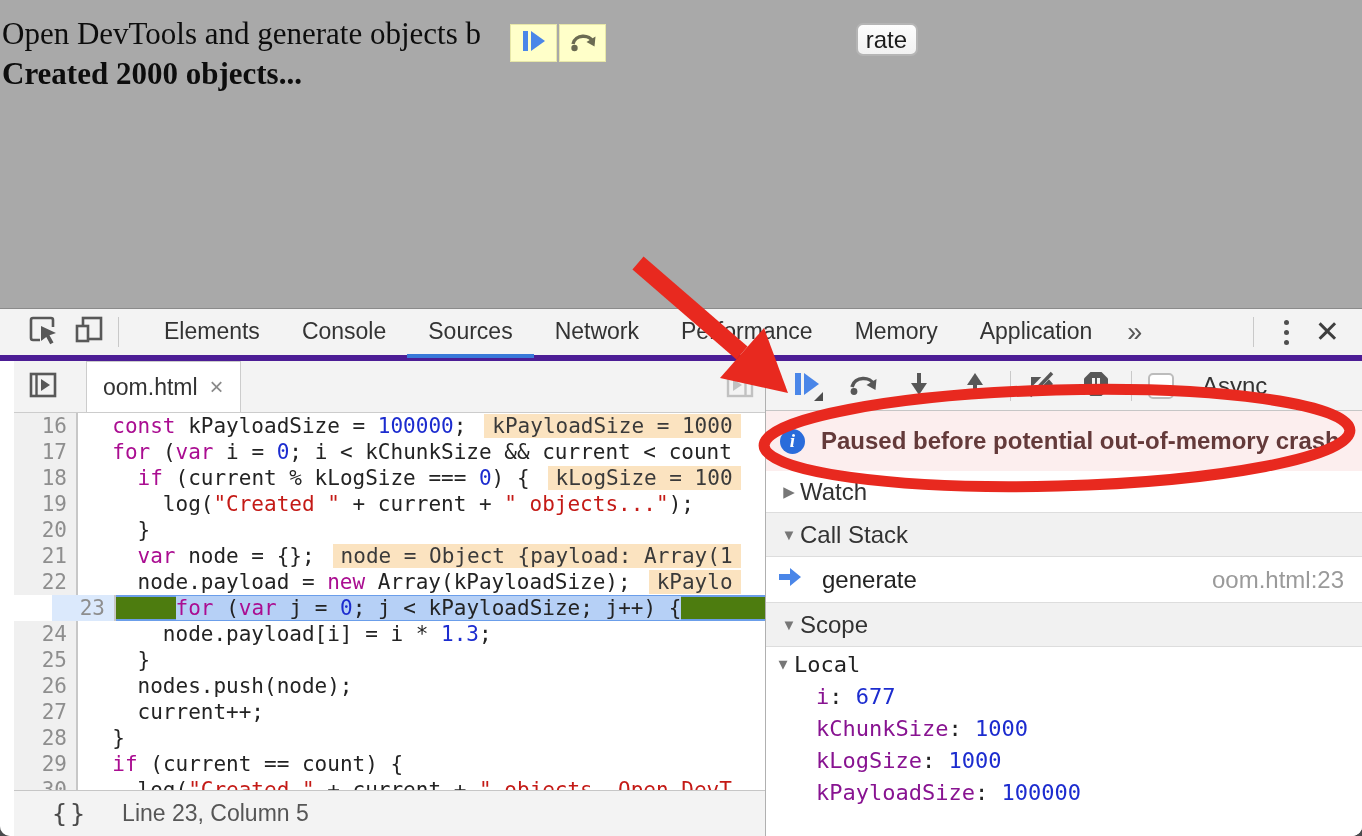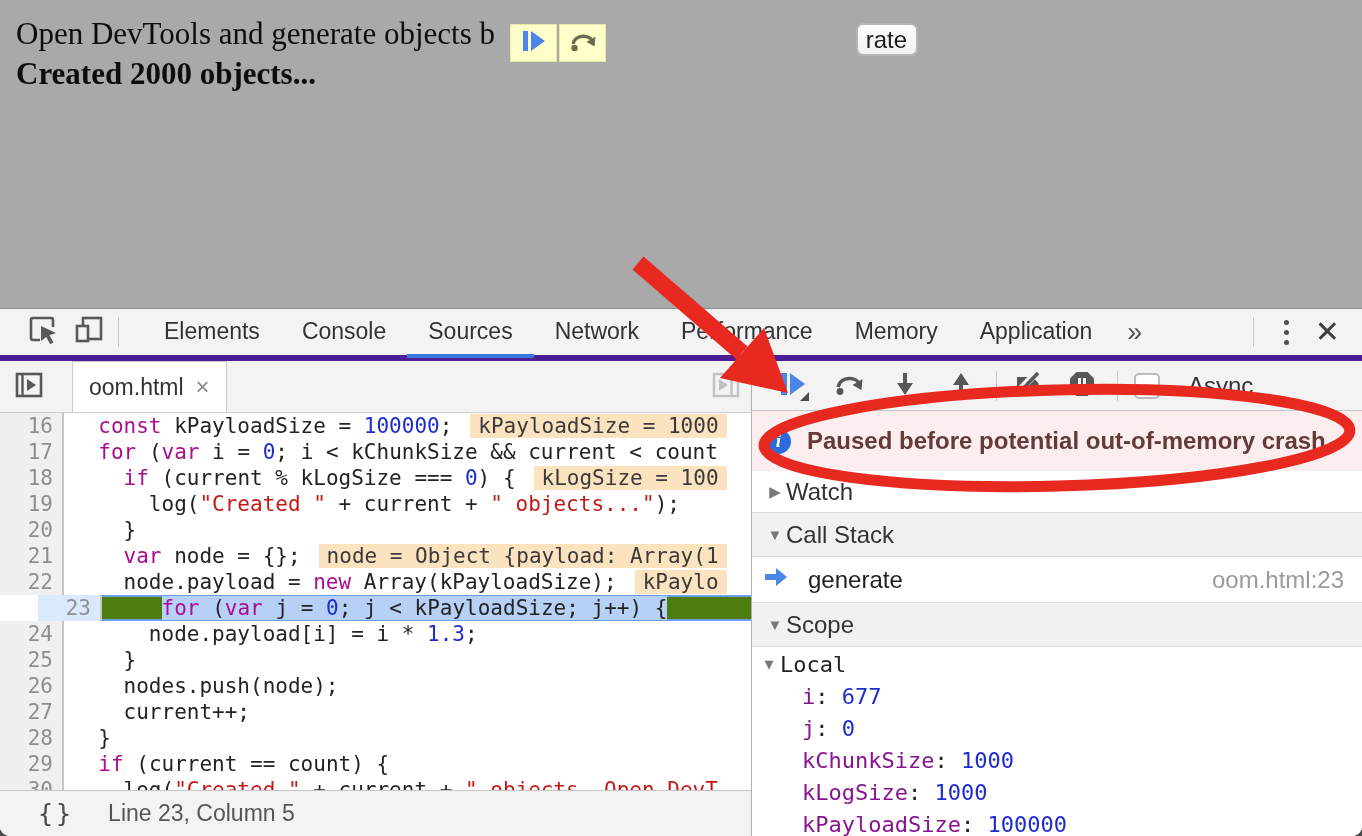--- a/index.html
+++ b/index.html
@@ -1,21 +1,21 @@
 <!DOCTYPE html>
 <html><head>
 <meta charset="utf-8">
 <style>
   html,body{margin:0;padding:0;background:#4a4a4c;}
   .screen{position:relative;width:1362px;height:836px;overflow:hidden;
     font-family:"Liberation Sans",sans-serif;background:#a9a9a9;border-radius:0 0 10px 10px;}
 
   
   .webpage{position:absolute;left:0;top:0;width:1362px;height:308px;background:#a9a9a9;}
-  .page-line{position:absolute;left:16px;color:#0d0d0d;font-family:"Liberation Serif",serif;font-size:31px;white-space:pre;}
+  .page-line{position:absolute;left:2px;color:#0d0d0d;font-family:"Liberation Serif",serif;font-size:31px;white-space:pre;}
   .page-line.l1{top:16px;}
   .page-line.l2{top:56px;font-weight:bold;}
   .generate-btn{position:absolute;left:856px;top:23px;width:62px;height:33px;z-index:2;
     background:linear-gradient(#fdfdfd,#f1f1f1);border:2px solid #b5b5b5;border-radius:7px;
     display:flex;align-items:center;justify-content:flex-end;padding-right:9px;font-size:24px;color:#1c1c1c;box-sizing:border-box;}
   .toast{position:absolute;left:508px;top:24px;height:38px;display:flex;z-index:3;}
   .toast>*{background:#ffffc9;border:1px solid #e7e7a8;box-sizing:border-box;}
   .toast-label{display:flex;align-items:center;padding:0 14px;font-family:"DejaVu Sans Mono",monospace;font-size:22px;color:#111;}
   .toast-btn{width:47px;margin-left:2px;display:flex;align-items:center;justify-content:center;}
 
@@ -28,21 +28,21 @@
   .vsep{width:1px;height:30px;background:#c9c9c9;margin:0 12px;flex:none;}
   .tabs{display:flex;height:52px;margin-left:12px;}
   .main-tab{padding:0 21px;font-size:23px;color:#333;line-height:50px;height:52px;box-sizing:border-box;}
   .main-tab.selected{box-shadow:inset 0 -4px 0 #3879d9;}
   .tab-overflow{font-size:27px;color:#555;padding:0 14px;line-height:48px;}
   .tb-right{margin-left:auto;display:flex;align-items:center;}
   .kebab{display:flex;flex-direction:column;gap:5px;padding:0 18px;}
   .kebab i{width:5px;height:5px;border-radius:50%;background:#4f4f4f;}
   .close-x{font-size:30px;color:#3e3e3e;padding:0 22px 0 8px;line-height:48px;}
 
-  .panel-body{position:absolute;left:0;top:52px;right:0;bottom:0;display:flex;}
+  .panel-body{position:absolute;left:0;top:52px;right:0;bottom:0;display:flex;padding-left:14px;}
   .sources-left{width:752px;flex:none;border-right:1px solid #b0b0b0;display:flex;flex-direction:column;box-sizing:border-box;background:#fff;}
   .file-tabbar{height:52px;background:#f3f3f3;border-bottom:1px solid #cccccc;display:flex;align-items:center;box-sizing:border-box;position:relative;}
   .nav-toggle{margin-left:12px;}
   .file-tab{margin-left:26px;height:51px;background:#fff;border-left:1px solid #ccc;border-right:1px solid #ccc;border-top:1px solid #ccc;
     display:flex;align-items:center;gap:12px;padding:0 16px;font-size:23px;color:#333;box-sizing:border-box;}
   .file-tab .x{color:#8a8a8a;font-size:24px;}
   .editor-next{position:absolute;right:8px;top:9px;opacity:.55;}
 
   .editor{flex:1;overflow:hidden;background:#fff;font-family:"DejaVu Sans Mono",monospace;font-size:21px;}
   .code-line{display:flex;height:26px;line-height:26px;white-space:pre;}
@@ -301,21 +301,20 @@
         <div class="side-row sec-hdr">
           <span class="tri">▼</span>
           <span>Scope</span>
         </div>
         <div class="scope-body" id="scope-body">
             <div class="scope-grp">
               <span class="tri">▼</span>
               <span>Local</span>
             </div>
             <div class="scope-var"><span class="vn">i</span><span class="vc">: </span><span class="vv">677</span></div>
-            <div class="scope-var"><span class="vn">j</span><span class="vc">: </span><span class="vv">0</span></div>
             <div class="scope-var"><span class="vn">kChunkSize</span><span class="vc">: </span><span class="vv">1000</span></div>
             <div class="scope-var"><span class="vn">kLogSize</span><span class="vc">: </span><span class="vv">1000</span></div>
             <div class="scope-var"><span class="vn">kPayloadSize</span><span class="vc">: </span><span class="vv">100000</span></div>
           </div>
 
       </div>
     </div>
   </div>
 
   <svg class="annot" width="1362" height="836" viewBox="0 0 1362 836">

